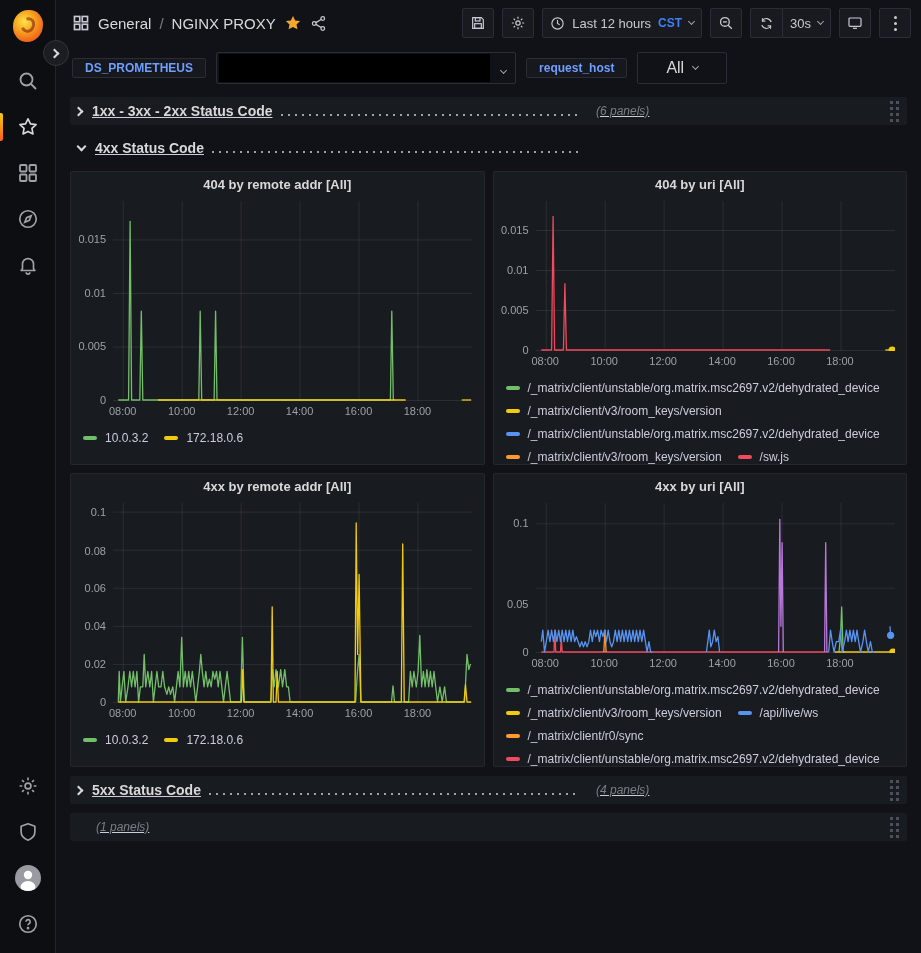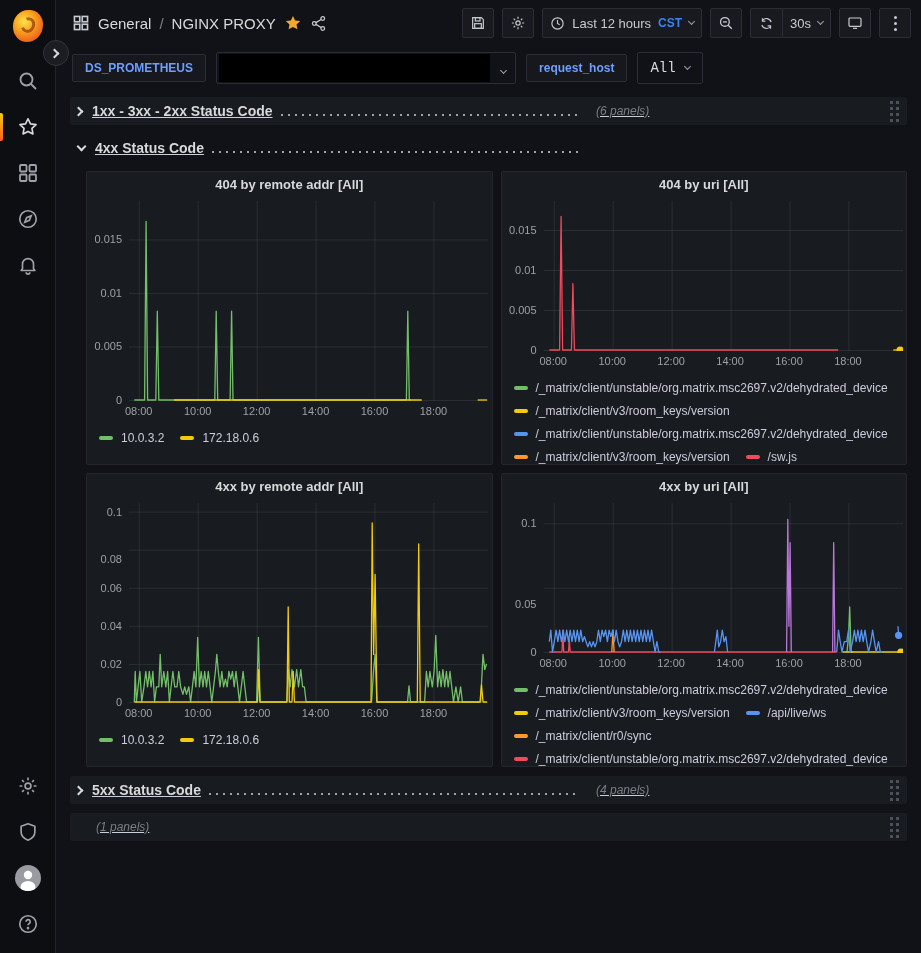--- a/index.html
+++ b/index.html
@@ -30,38 +30,38 @@
   .tbtn { height:30px; min-width:32px; padding:0 7px; background:#181a20; border:1px solid #2a2d35; border-radius:2px; display:flex; align-items:center; justify-content:center; gap:7px; color:#c7cbd1; font-size:13px; cursor:pointer; white-space:nowrap; }
   .tbtn .tz { color:#3b82f6; font-weight:bold; font-size:12px; }
   .btn-group { display:flex; }
   .btn-group .tbtn:first-child { border-radius:2px 0 0 2px; border-right:none; }
   .btn-group .tbtn:last-child { border-radius:0 2px 2px 0; }
   .kebab { display:flex; flex-direction:column; gap:3px; }
   .kebab i { width:3px; height:3px; border-radius:50%; background:#c7cbd1; }
 
   
   .vbar { height:44px; flex:none; display:flex; align-items:center; gap:10px; padding:0 16px; }
-  .vlabel { height:28px; display:flex; align-items:center; padding:0 12px; background:#16181e; border:1px solid #2a2d35; border-radius:2px; color:#6e9fff; font-size:12px; font-weight:bold; }
+  .vlabel { height:20px; display:flex; align-items:center; padding:0 12px; background:#16181e; border:1px solid #2a2d35; border-radius:2px; color:#6e9fff; font-size:12px; font-weight:bold; }
   .vselect { height:32px; width:300px; display:flex; align-items:center; background:#111217; border:1px solid #2a2d35; border-radius:2px; cursor:pointer; }
   .vselect .redacted { flex:1; height:28px; margin:1px 2px 1px 2px; background:#000; }
   .vselect .caret { padding:0 9px; }
-  .vpill { height:32px; display:flex; align-items:center; gap:9px; padding:0 12px; background:#111217; border:1px solid #2a2d35; border-radius:2px; color:#d8d9da; font-size:14px; cursor:pointer;font-family:Liberation Mono, monospace; }
+  .vpill { height:32px; display:flex; align-items:center; gap:9px; padding:0 28px; background:#111217; border:1px solid #2a2d35; border-radius:2px; color:#d8d9da; font-size:16px; cursor:pointer; }
 
   
   .dash { flex:1; padding:7px 14px; display:flex; flex-direction:column; overflow:hidden; }
   .row-header { height:28px; flex:none; display:flex; align-items:center; padding:0 8px; margin-bottom:9px; border-radius:2px; cursor:pointer;text-decoration:underline; }
   .row-header.collapsed { background:#181b1f; }
   .row-left { display:flex; align-items:center; width:500px; flex:none; }
   .row-title { font-size:14px; font-weight:bold; color:#d8d9da; margin-left:10px; white-space:nowrap; }
   .dots { flex:1; height:2px; margin:8px 0 0 8px; background:repeating-linear-gradient(to right,#9fa2a8 0 2px,transparent 2px 7px); }
   .panel-count { font-size:12px; font-style:italic; color:#7b7f87; margin-left:18px; white-space:nowrap; }
   .drag-handle { margin-left:auto; display:grid; grid-template-columns:repeat(2,3px); gap:3px; cursor:grab; }
   .drag-handle i { width:3px; height:3px; background:#4d5058; }
 
-  .panel-grid { display:grid; grid-template-columns:1fr 1fr; gap:8px; margin-bottom:9px;margin-left:16px; }
+  .panel-grid { display:grid; grid-template-columns:1fr 1fr; gap:8px; margin-bottom:9px; }
   .panel { height:294px; background:#181b1f; border:1px solid #24262c; border-radius:2px; display:flex; flex-direction:column; overflow:hidden; padding-top:5px; }
   .panel-title { height:24px; flex:none; text-align:center; font-size:13px; font-weight:bold; color:#d8d9da; cursor:pointer; }
   .chart-body { display:flex; flex:none; }
   .chart-body.tall { height:200px; }
   .chart-body.short { height:150px; }
   .yaxis { width:42px; flex:none; position:relative; }
   .ytick { position:absolute; right:7px; transform:translateY(-50%); font-size:11px; color:#9da1a8; }
   .plot { flex:1; position:relative; margin-right:12px; }
   .plot svg { position:absolute; inset:0; }
   .xaxis { height:20px; flex:none; position:relative; margin:2px 12px 0 42px; }
@@ -380,21 +380,21 @@
             </div>
         </div>
         <div class="panel">
           <div class="panel-title">4xx by remote addr [All]</div>
           <div class="chart-body tall">
               <div class="yaxis">
                 <div class="ytick" style="top: 199px;">0</div>
                 <div class="ytick" style="top: 160.923px;">0.02</div>
                 <div class="ytick" style="top: 122.846px;">0.04</div>
                 <div class="ytick" style="top: 84.7692px;">0.06</div>
-                <div class="ytick" style="top: 56px;">0.08</div>
+                <div class="ytick" style="top: 48px;">0.08</div>
                 <div class="ytick" style="top: 8.61538px;">0.1</div>
               </div>
               <div class="plot">
                 <svg width="359" height="200">
                   <line x1="10.226600985221676" y1="0" x2="10.226600985221676" y2="200" stroke="rgba(204,204,220,0.10)" stroke-width="1"></line>
                   <line x1="69.17569786535303" y1="0" x2="69.17569786535303" y2="200" stroke="rgba(204,204,220,0.10)" stroke-width="1"></line>
                   <line x1="128.1247947454844" y1="0" x2="128.1247947454844" y2="200" stroke="rgba(204,204,220,0.10)" stroke-width="1"></line>
                   <line x1="187.07389162561574" y1="0" x2="187.07389162561574" y2="200" stroke="rgba(204,204,220,0.10)" stroke-width="1"></line>
                   <line x1="246.0229885057471" y1="0" x2="246.0229885057471" y2="200" stroke="rgba(204,204,220,0.10)" stroke-width="1"></line>
                   <line x1="304.9720853858785" y1="0" x2="304.9720853858785" y2="200" stroke="rgba(204,204,220,0.10)" stroke-width="1"></line>

